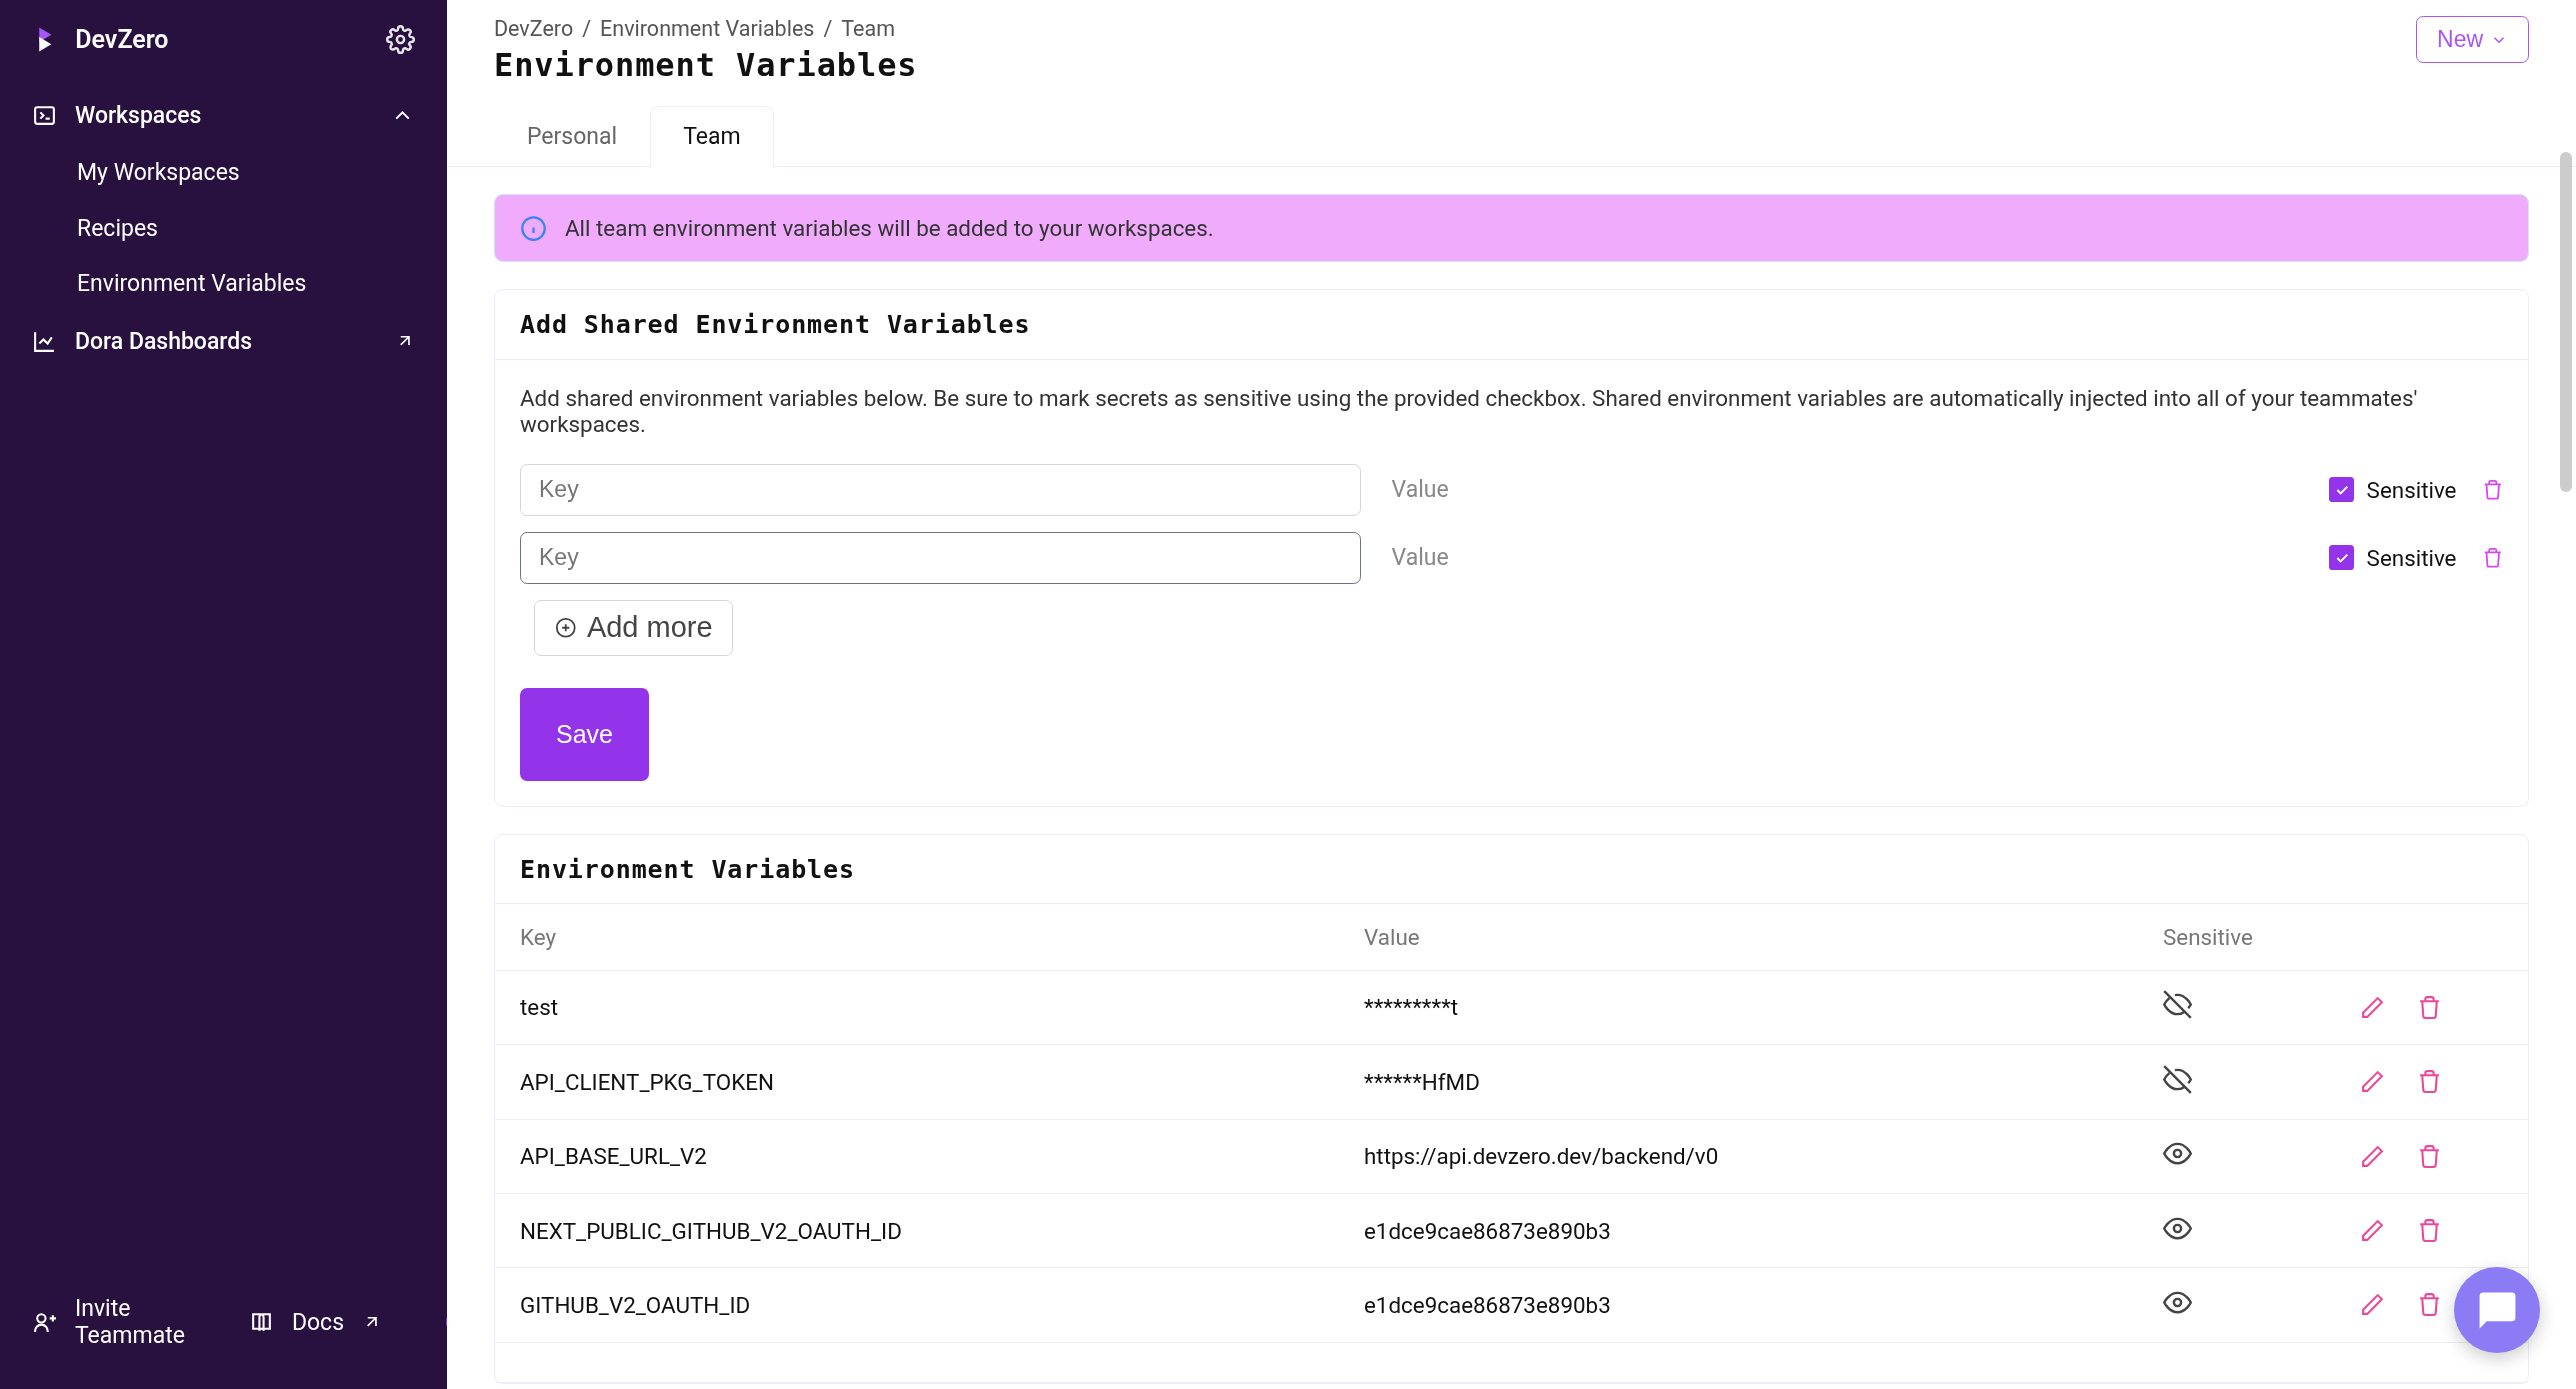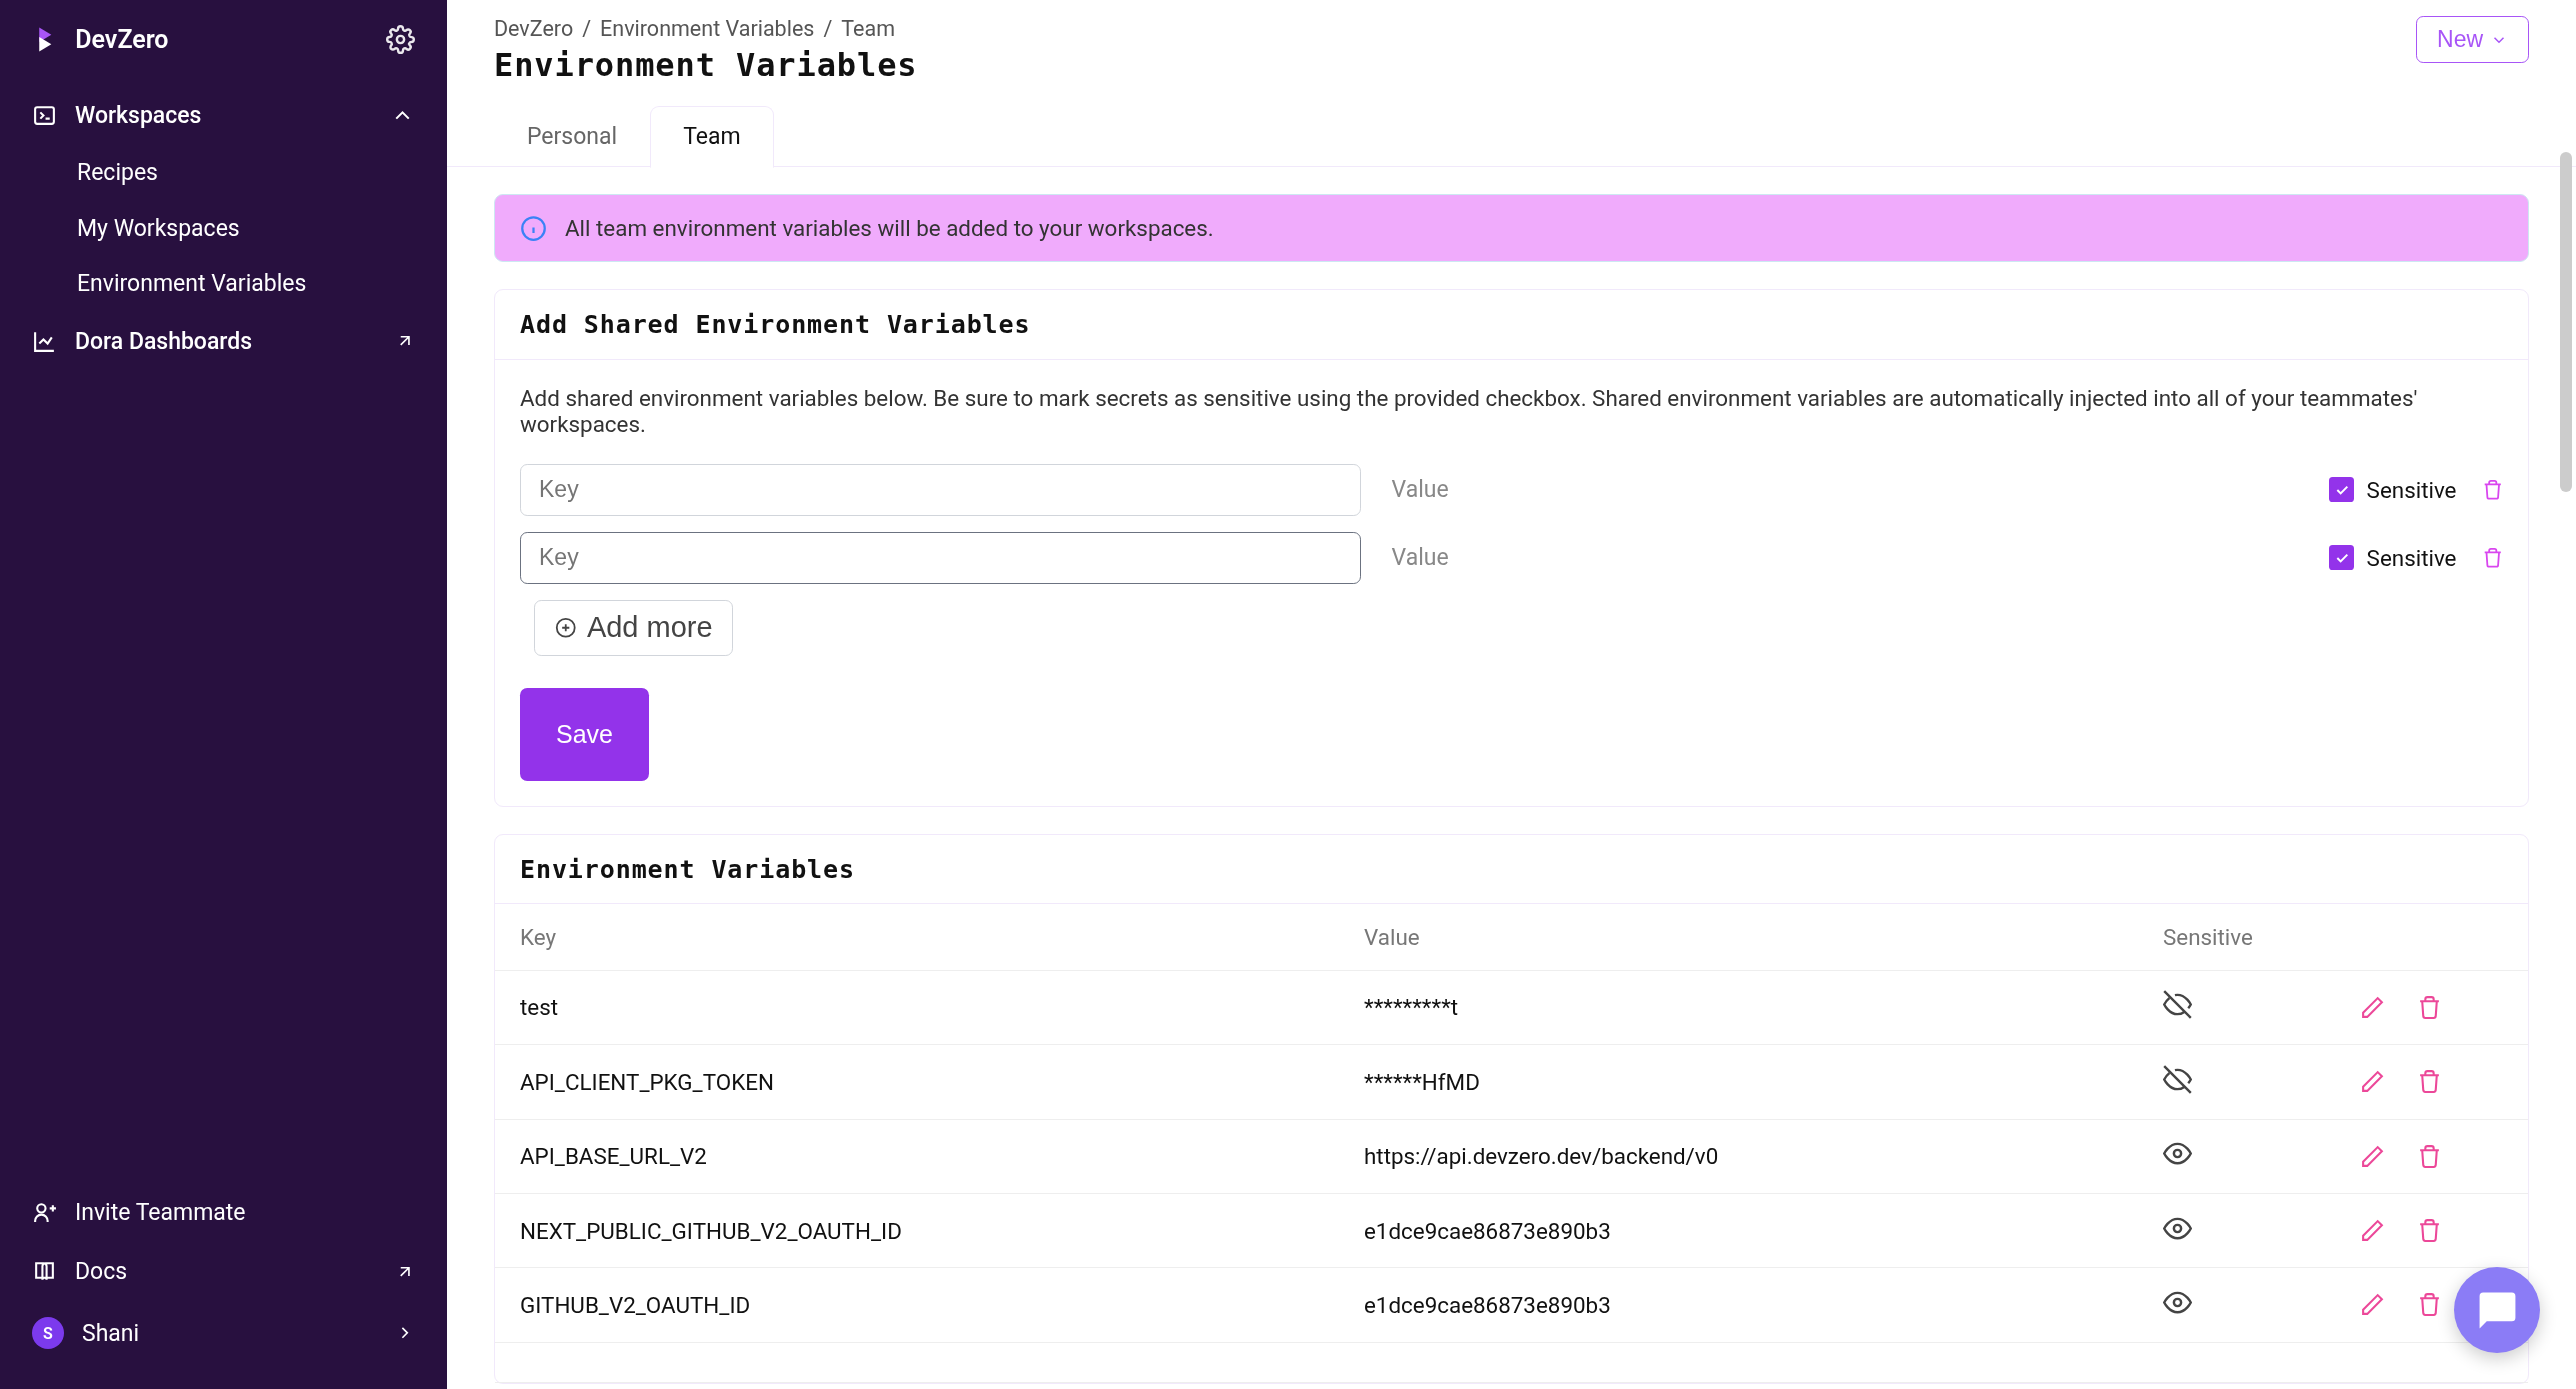--- a/index.html
+++ b/index.html
@@ -9,21 +9,21 @@
 .logo-wrap { display: flex; align-items: center; gap: 14.3px; }
 .logo-mark { width: 29px; height: 29px; }
 .logo-text { font-weight: 600; font-size: 25px; }
 .gear { width: 29px; height: 29px; opacity: .9; }
 .nav { flex: 1; display: flex; flex-direction: column; }
 .nav-section { display: flex; align-items: center; padding: 16px 32px; gap: 18px; cursor: pointer; font-size: 23px; font-weight: 500; }
 .nav-section .chev { margin-left: auto; }
 .nav-sub { padding: 14.3px 32px 14.3px 77px; font-size: 23px; cursor: pointer; }
 .nav-icon { width: 25px; height: 25px; flex-shrink: 0; }
 .ext-icon { margin-left: auto; width: 19.7px; height: 19.7px; }
-.sidebar-bottom { margin-top: auto; display: flex; flex-direction: column; }
+.sidebar-bottom { margin-top: auto; display: flex; flex-direction: row; }
 .bottom-item { display: flex; align-items: center; padding: 16px 32px; gap: 18px; font-size: 23px; cursor: pointer; }
 .avatar { width: 32px; height: 32px; border-radius: 50%; background: #7c3aed; display: flex; align-items: center; justify-content: center; font-size: 16px; font-weight: 600; }
 .main { flex: 1; background: #fff; display: flex; flex-direction: column; overflow-y: auto; position: relative; }
 .header { padding: 16px 47px 0 47px; display: flex; justify-content: space-between; align-items: flex-start; }
 .breadcrumb { font-size: 21.5px; color: #555; display: flex; gap: 9px; }
 .breadcrumb a { color: #555; text-decoration: none; }
 .page-title { font-family: "SF Mono", Menlo, monospace; font-size: 32px; font-weight: 600; letter-spacing: 0.9px; margin-top: 5.4px; }
 .new-btn { border: 1.8px solid #a855f7; color: #a855f7; background: #fff; padding: 9px 19.7px; border-radius: 7.2px; font-size: 23px; font-weight: 500; display: flex; align-items: center; gap: 7.2px; cursor: pointer; }
 .tabs { display: flex; border-bottom: 1.8px solid #f1e9fb; margin: 21.5px 0 0 0; padding-left: 47px; }
 .tab { padding: 16px 32px; font-size: 23px; cursor: pointer; color: #666; border: 1.8px solid transparent; border-bottom: none; }
@@ -80,22 +80,22 @@
     <div class="nav-section">
       <svg class="nav-icon" viewBox="0 0 24 24" fill="none" stroke="currentColor" stroke-width="2">
           <rect x="3" y="4" width="18" height="16" rx="2"></rect>
           <path d="M8 9l3 3-3 3M13 15h4"></path>
         </svg>
       <span>Workspaces</span>
       <svg class="nav-icon chev" viewBox="0 0 24 24" fill="none" stroke="currentColor" stroke-width="2">
           <path d="M18 15l-6-6-6 6"></path>
         </svg>
     </div>
+    <div class="nav-sub"><span>My Workspaces</span></div>
     <div class="nav-sub"><span>Recipes</span></div>
-    <div class="nav-sub"><span>My Workspaces</span></div>
     <div class="nav-sub"><span>Environment Variables</span></div>
 
     <div class="nav-section">
       <svg class="nav-icon" viewBox="0 0 24 24" fill="none" stroke="currentColor" stroke-width="2">
           <path d="M3 3v18h18M7 14l4-4 4 4 4-6"></path>
         </svg>
       <span>Dora Dashboards</span>
       <svg class="ext-icon" viewBox="0 0 24 24" fill="none" stroke="currentColor" stroke-width="2">
           <path d="M7 17L17 7M7 7h10v10"></path>
         </svg>

